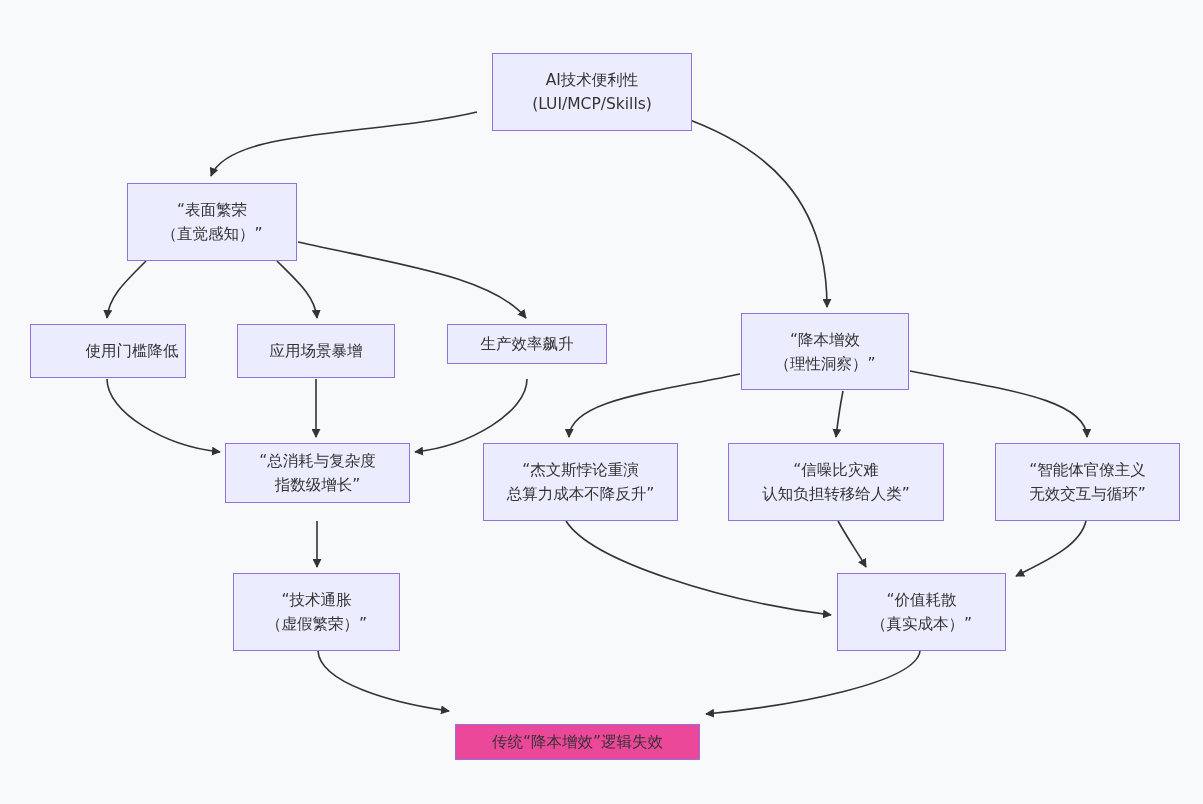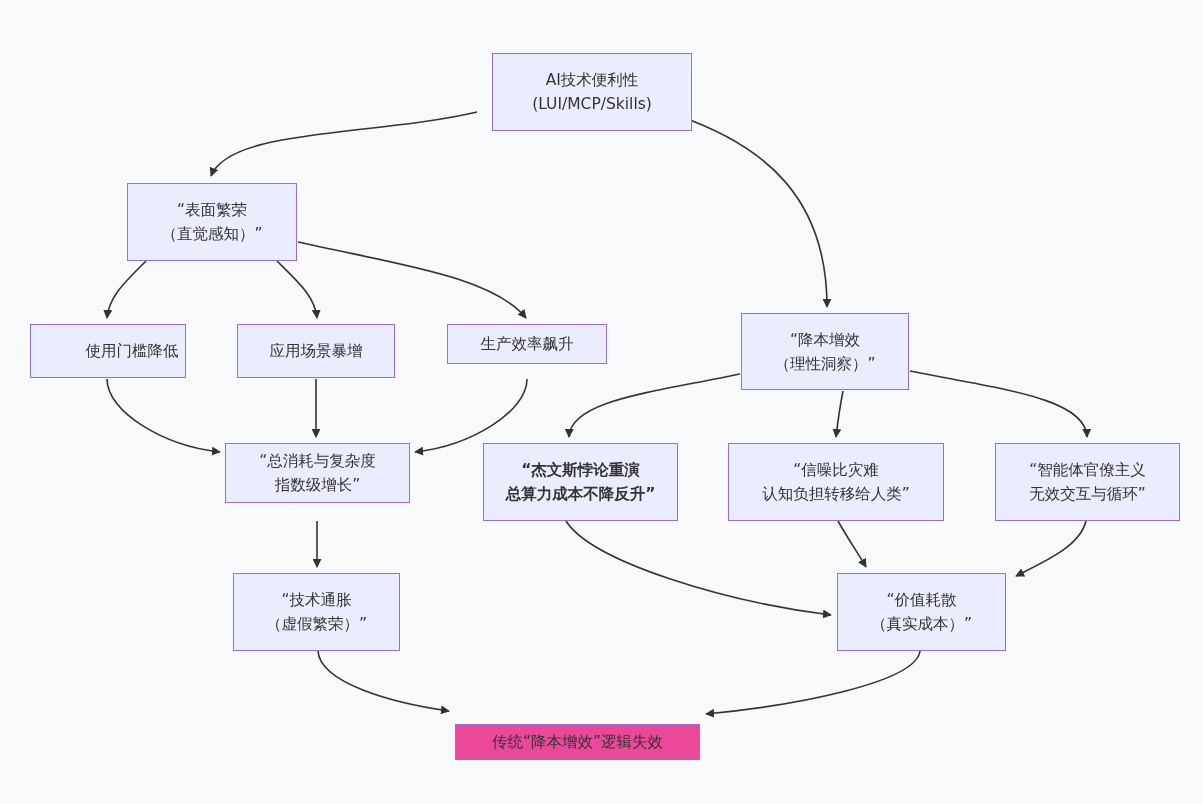--- a/index.html
+++ b/index.html
@@ -87,21 +87,21 @@
     <div class="flow-node" style="left: 237px; top: 324px; width: 158px; height: 54px; background: rgb(236, 236, 255); border-color: rgb(147, 112, 219); color: rgb(51, 51, 51);">
       <span>应用场景暴增</span>
     </div>
     <div class="flow-node" style="left: 447px; top: 324px; width: 160px; height: 40px; background: rgb(236, 236, 255); border-color: rgb(147, 112, 219); color: rgb(51, 51, 51);">
       <span>生产效率飙升</span>
     </div>
     <div class="flow-node" style="left: 225px; top: 443px; width: 185px; height: 60px; background: rgb(236, 236, 255); border-color: rgb(147, 112, 219); color: rgb(51, 51, 51);">
       <span>“总消耗与复杂度</span>
       <span>指数级增长”</span>
     </div>
-    <div class="flow-node" style="left: 483px; top: 443px; width: 195px; height: 78px; background: rgb(236, 236, 255); border-color: rgb(147, 112, 219); color: rgb(51, 51, 51); font-weight: bold;">
+    <div class="flow-node" style="left: 483px; top: 443px; width: 195px; height: 78px; background: rgb(236, 236, 255); border-color: rgb(147, 112, 219); color: rgb(51, 51, 51);">
       <span>“杰文斯悖论重演</span>
       <span>总算力成本不降反升”</span>
     </div>
     <div class="flow-node" style="left: 728px; top: 443px; width: 216px; height: 78px; background: rgb(236, 236, 255); border-color: rgb(147, 112, 219); color: rgb(51, 51, 51);">
       <span>“信噪比灾难</span>
       <span>认知负担转移给人类”</span>
     </div>
     <div class="flow-node" style="left: 995px; top: 443px; width: 185px; height: 78px; background: rgb(236, 236, 255); border-color: rgb(147, 112, 219); color: rgb(51, 51, 51);">
       <span>“智能体官僚主义</span>
       <span>无效交互与循环”</span>

